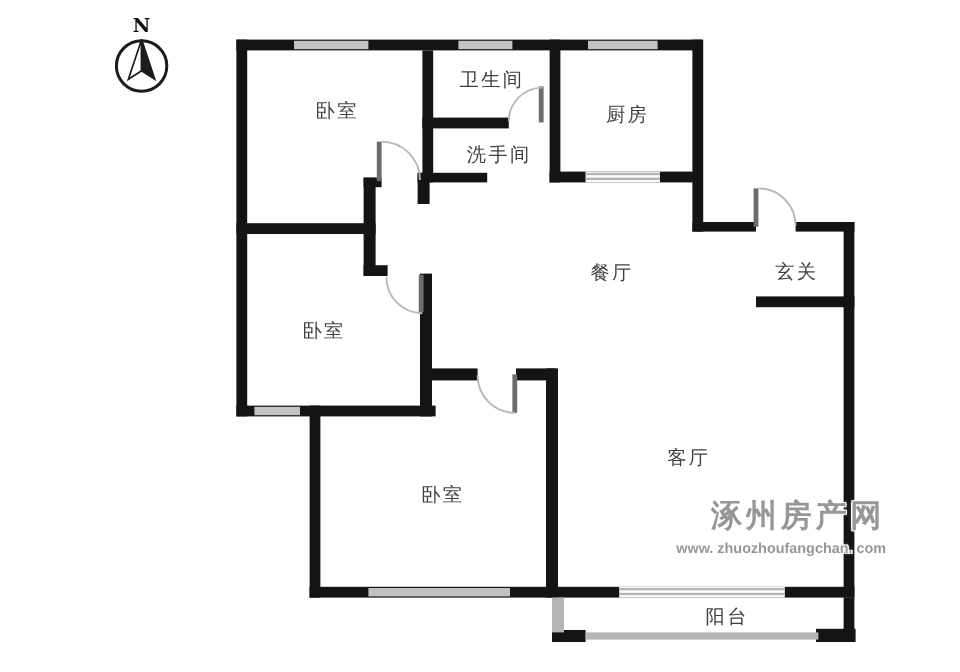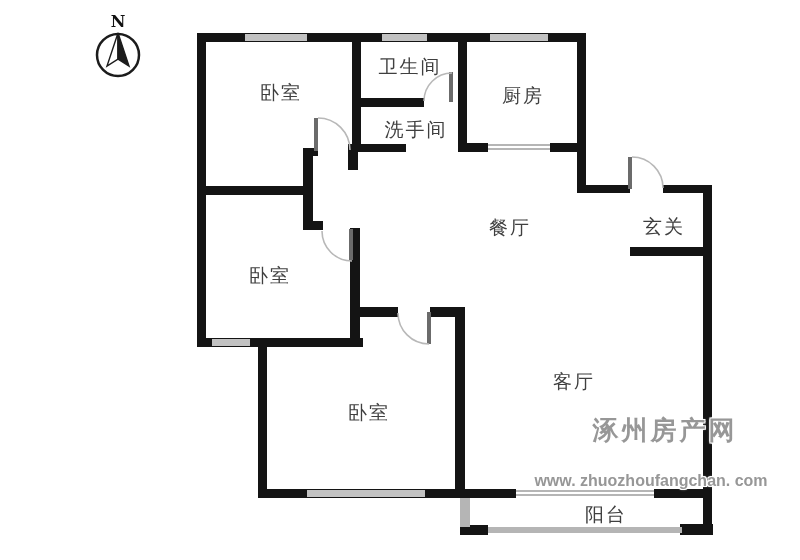--- a/index.html
+++ b/index.html
@@ -4,28 +4,28 @@
 <style>
   html,body{margin:0;padding:0;background:#ffffff;}
   .canvas{position:relative;width:800px;height:560px;background:#ffffff;overflow:hidden;
           font-family:"Liberation Sans","DejaVu Sans",sans-serif;}
   .wall{position:absolute;background:#141414;z-index:1;}
   .win{position:absolute;background:#c2c2c2;z-index:2;}
   .win-lite{position:absolute;background:#ffffff;z-index:2;}
   .rail{position:absolute;background:#b5b5b5;z-index:2;}
   .leaf{position:absolute;background:#6b6b6b;z-index:3;}
   .overlay-svg{position:absolute;left:0;top:0;z-index:3;}
-  .room-label{position:absolute;transform:translate(-50%,-50%);color:#3f3f3f;font-size:19px;
+  .room-label{position:absolute;transform:translate(-50%,-50%);color:#3f3f3f;font-size:16px;
               letter-spacing:2px;white-space:nowrap;z-index:4;}
   .compass-n{position:absolute;transform:translate(-50%,-50%);color:#111;font-size:16px;
              font-weight:bold;font-family:"DejaVu Serif","Liberation Serif",serif;z-index:4;}
   .wm{position:absolute;transform:translate(-50%,-50%);z-index:10;color:#979797;font-weight:bold;
       white-space:nowrap;text-shadow:-1px -1px 0 #fff,1px -1px 0 #fff,-1px 1px 0 #fff,1px 1px 0 #fff,0 0 3px #fff;}
   .wm1{font-size:26px;letter-spacing:3px;}
-  .wm2{font-size:16px;letter-spacing:0px;margin-top:24px;}
+  .wm2{font-size:12px;letter-spacing:0px;}
 </style>
 </head>
 <body>
 
 <div class="canvas">
 
   <div class="wall" style="left:197px;top:33px;width:388px;height:9px;"></div>
   <div class="wall" style="left:197px;top:33px;width:9px;height:314px;"></div>
   <div class="wall" style="left:577px;top:33px;width:9px;height:160px;"></div>
   <div class="wall" style="left:577px;top:185px;width:53px;height:8px;"></div>

